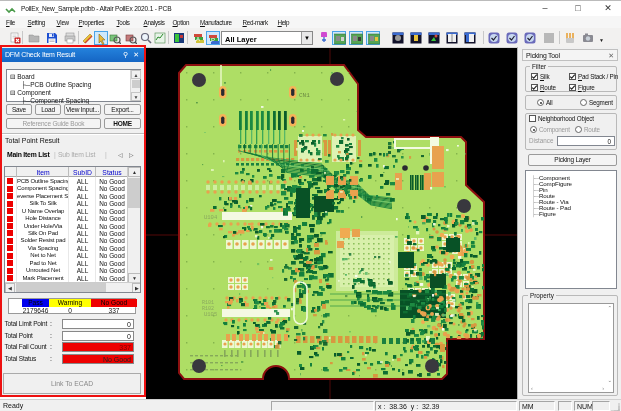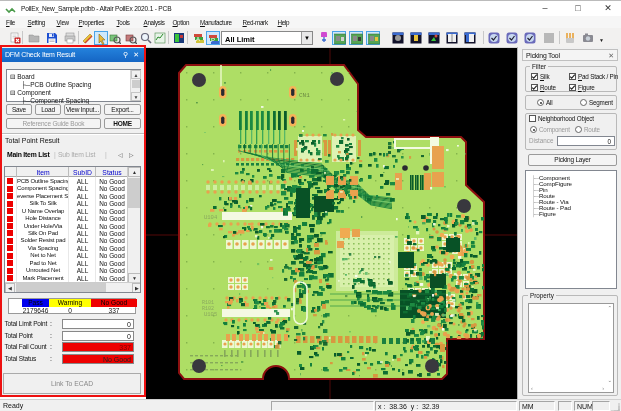--- a/index.html
+++ b/index.html
@@ -115,21 +115,21 @@
         <rect x="3" y="8" width="8" height="3" fill="#d0c43a"></rect>
         <text x="3" y="9" font-size="6" fill="#fff">A</text>
       </svg></div>
     <div class="ti tsel" style="left:206px"><svg width="12" height="12" viewBox="0 0 12 12" style="margin:1px">
         <rect x="1" y="2" width="8" height="3" fill="#d04a3a"></rect>
         <rect x="2" y="5" width="8" height="3" fill="#3aa43a"></rect>
         <rect x="3" y="8" width="8" height="3" fill="#3a6ad0"></rect>
         <text x="3" y="9" font-size="6" fill="#fff">P</text>
       </svg></div>
     <div class="abs" style="left:221px;top:3px;width:92px;height:14px;background:#fff;border:1px solid #888;">
-      <span style="position:absolute;left:3px;top:2.5px;font-size:7.5px;font-weight:bold;color:#000;">All Limit</span>
+      <span style="position:absolute;left:3px;top:2.5px;font-size:7.5px;font-weight:bold;color:#000;">All Layer</span>
       <span style="position:absolute;right:0;top:0;width:11px;height:12px;background:#e8e8e8;border-left:1px solid #999;font-size:6px;text-align:center;line-height:12px;">▼</span>
     </div>
     <div class="ti" style="left:318px"><svg width="12" height="12" viewBox="0 0 12 12" style="margin:1px">
         <path d="M2,2 a3,3 0 0 1 6,0 v3 h-6z" fill="#d04ad0"></path>
         <path d="M5,5 v5 M3,8 h4" stroke="#3a6ad0" stroke-width="1.3" fill="none"></path>
       </svg></div>
     <div class="ti tsel" style="left:332px"><svg width="12" height="12" viewBox="0 0 12 12" style="margin:1px">
         <rect x="0.5" y="1" width="11" height="10" fill="#55a555" stroke="#2a6a2a" stroke-width=".5"></rect>
         <rect x="2" y="3" width="4" height="5" fill="#8a8a8a"></rect>
         <rect x="7" y="4" width="3" height="4" fill="#cfcfcf"></rect>

